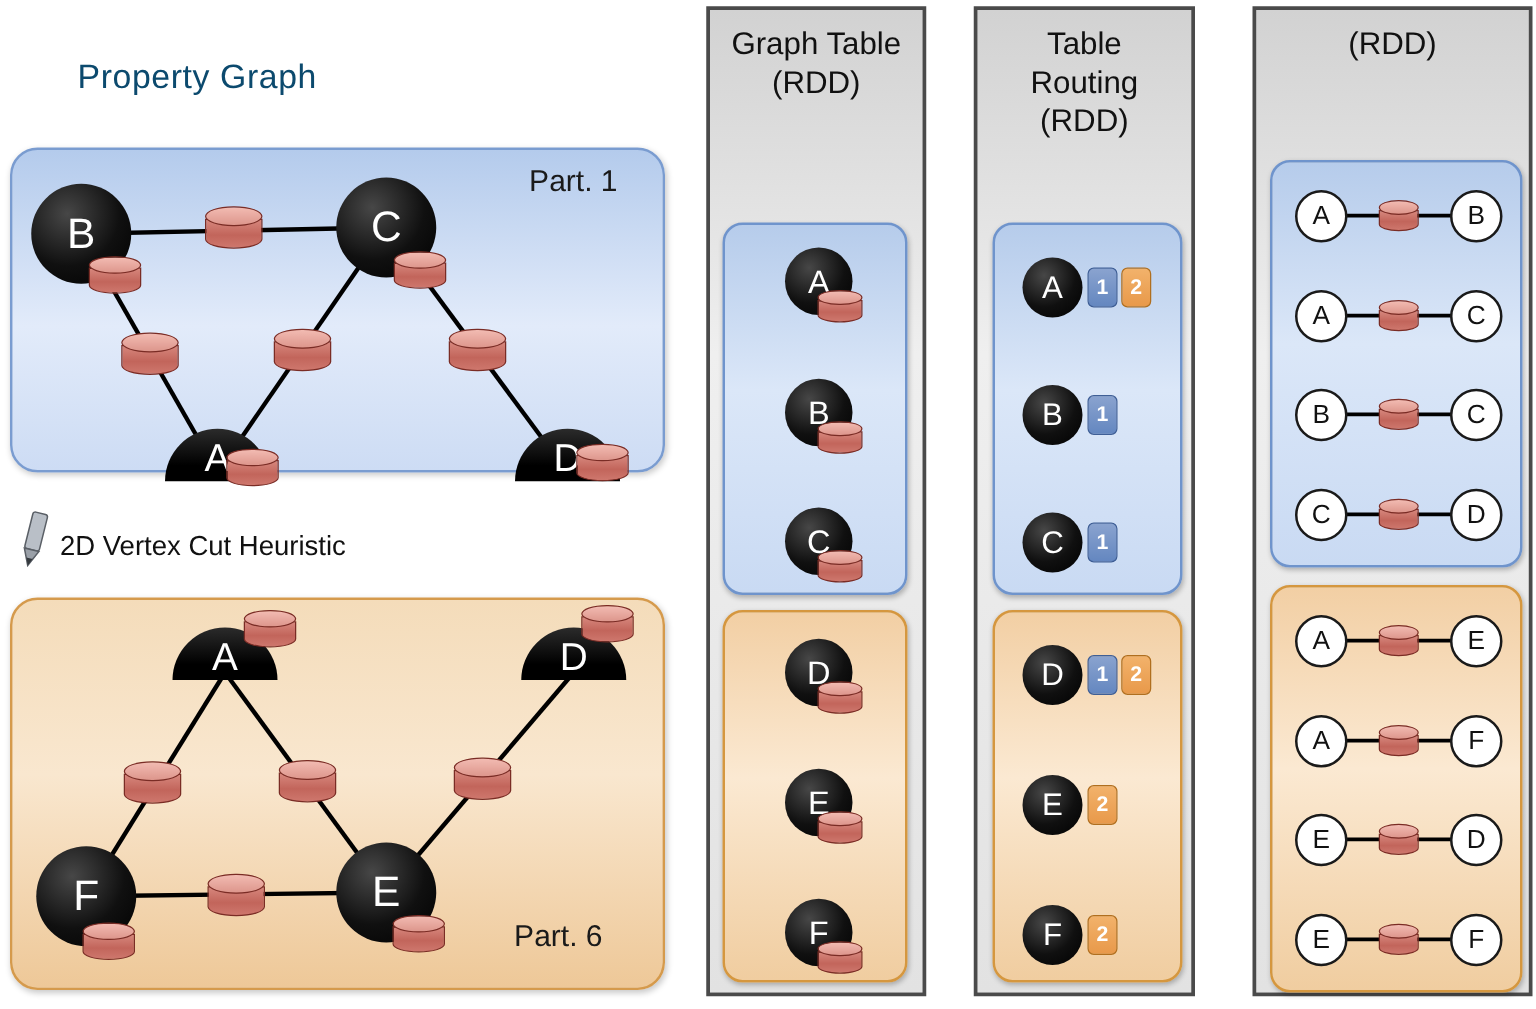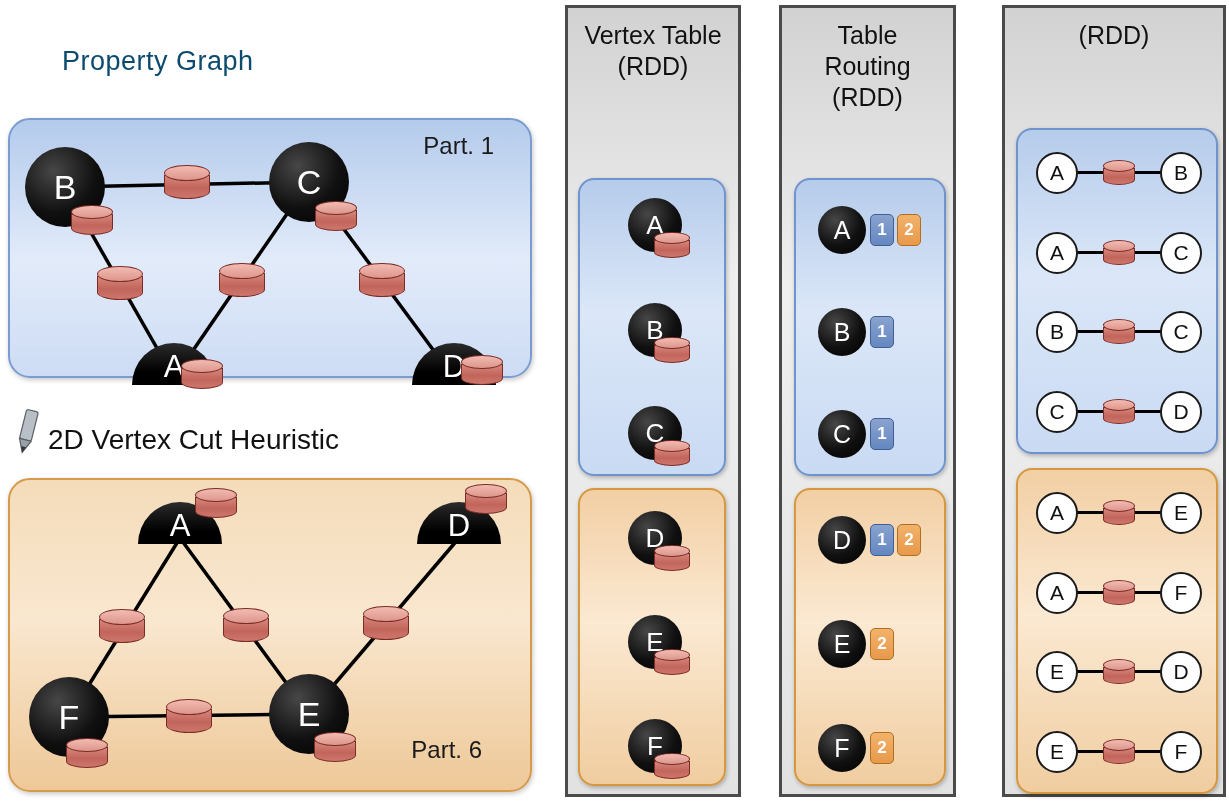--- a/index.html
+++ b/index.html
@@ -28,21 +28,21 @@
 
   .cyl { position:absolute; z-index:4; }
   .cyl i { display:block; }
   .cyl .cb { position:absolute; left:0; right:0; top:30%; bottom:0;
              background:linear-gradient(180deg,#d6867c,#c2655b 55%,#ce776d);
              border:1.5px solid #7a2c25; border-radius:0 0 50% 50% / 0 0 32% 32%; }
   .cyl .ct { position:absolute; left:0; right:0; top:0; height:48%;
              background:linear-gradient(180deg,#f2bbb2,#dd968c);
              border:1.5px solid #7a2c25; border-radius:50%; }
 
-  .cut-note { position:absolute; left:48px; top:424px; font-size:28px; color:#111; }
+  .cut-note { position:absolute; left:48px; top:424px; font-size:22px; color:#111; }
   .pencil { position:absolute; left:12px; top:408px; z-index:5; }
 
   
   .panel { position:absolute; top:5px; height:792px;
            background:linear-gradient(180deg,#d2d2d2 0%, #efefef 35%, #e2e2e2 100%);
            border:3px solid #4a4a4a; }
   .panel-title { position:absolute; left:0; top:12px; width:100%; text-align:center;
                  font-size:25px; line-height:31px; color:#111; }
   .ibox { position:absolute; border-radius:16px; box-shadow:1px 2px 4px rgba(0,0,0,.25); }
   .ibox.blue { background:linear-gradient(180deg,#b6cceb 0%, #dbe7f8 45%, #c9daf3 100%); border:2px solid #6f94cc; }
@@ -173,21 +173,21 @@
         <i class="ct"></i>
       </div>
     <div class="cyl" style="left:304px; top:252px; width:42px; height:30px;">
         <i class="cb"></i>
         <i class="ct"></i>
       </div>
   </div>
 
   <div class="panel" style="left:565px; width:176px;">
     <div class="panel-title">
-      <div>Vertex Table</div>
+      <div>Graph Table</div>
       <div>(RDD)</div>
     </div>
 
     <div class="ibox blue" style="left:10px; top:170px; width:148px; height:298px;">
       <div class="tbl-vertex" style="left:48px; top:18px;">A</div>
       <div class="cyl" style="left:74px; top:52px; width:36px; height:26px;">
           <i class="cb"></i>
           <i class="ct"></i>
         </div>
       <div class="tbl-vertex" style="left:48px; top:123px;">B</div>

